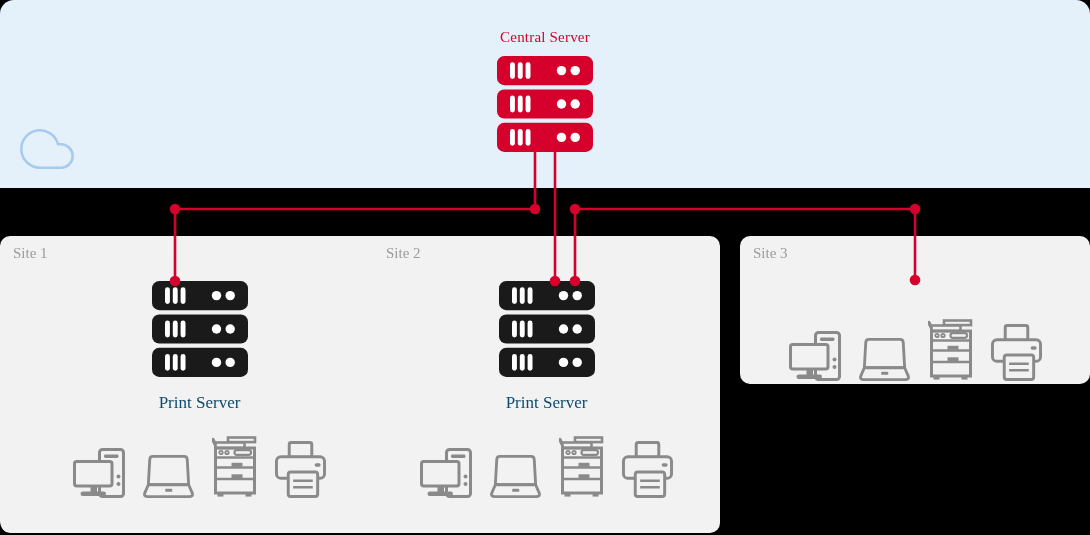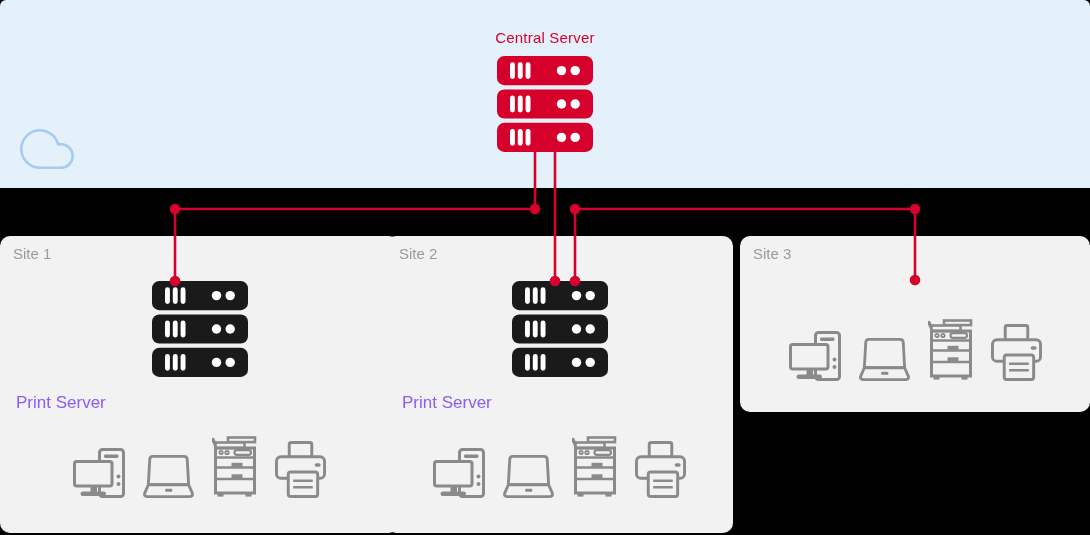--- a/index.html
+++ b/index.html
@@ -1,34 +1,34 @@
 <!DOCTYPE html>
 <html><head>
 <meta charset="utf-8">
 <style>
   html,body{margin:0;padding:0;background:#000;}
   #canvas{
     position:relative;width:1090px;height:535px;background:#000;
-    border-radius:6px;overflow:hidden;
-    font-family:Liberation Sans, sans-serif;
+    border-radius:14px;overflow:hidden;
+    font-family:Liberation Serif, serif;
   }
   .cloud-band{position:absolute;left:0;top:0;width:1090px;height:188px;background:#E4F1FB;}
   .central-label{position:absolute;left:0;top:29px;width:100%;text-align:center;
     color:#D6002C;font-size:15px;letter-spacing:.2px;}
   .central-server{position:absolute;left:497px;top:56px;width:96px;height:96px;color:#D6002C;}
   .cloud-icon{position:absolute;left:19px;top:121px;width:56px;height:56px;color:#A6CBEE;}
   .site{position:absolute;background:#F2F2F2;border-radius:10px;}
   #site1{left:0;top:236px;width:399px;height:297px;}
-  #site2{left:373px;top:236px;width:347px;height:297px;margin-left:13px;}
-  #site3{left:740px;top:236px;width:350px;height:176px;}
+  #site2{left:373px;top:236px;width:347px;height:297px;}
+  #site3{left:740px;top:236px;width:350px;height:148px;}
   .site-label{position:absolute;left:13px;top:9px;font-size:15px;color:#9B9B9B;}
   .print-server{position:absolute;top:45px;left:50%;transform:translateX(-50%);
     width:96px;height:96px;color:#1A1A1A;}
-  .print-server-label{position:absolute;top:157px;left:16px;width:100%;text-align:left;
-    font-size:17px;color:#8b5cf6;}
+  .print-server-label{position:absolute;top:157px;left:0;width:100%;text-align:center;
+    font-size:17px;color:#0c4a6e;}
   .devices{position:absolute;left:0;width:100%;display:flex;justify-content:center;
     align-items:flex-end;gap:17px;color:#8A8A8A;}
   .devices.with-server{top:200px;height:62px;}
   .devices.no-server{top:83px;height:62px;}
   .lines{position:absolute;left:0;top:0;pointer-events:none;z-index:10;}
   svg{display:block;}
   .defs{position:absolute;width:0;height:0;overflow:hidden;}
 </style>
 </head>
 <body>

